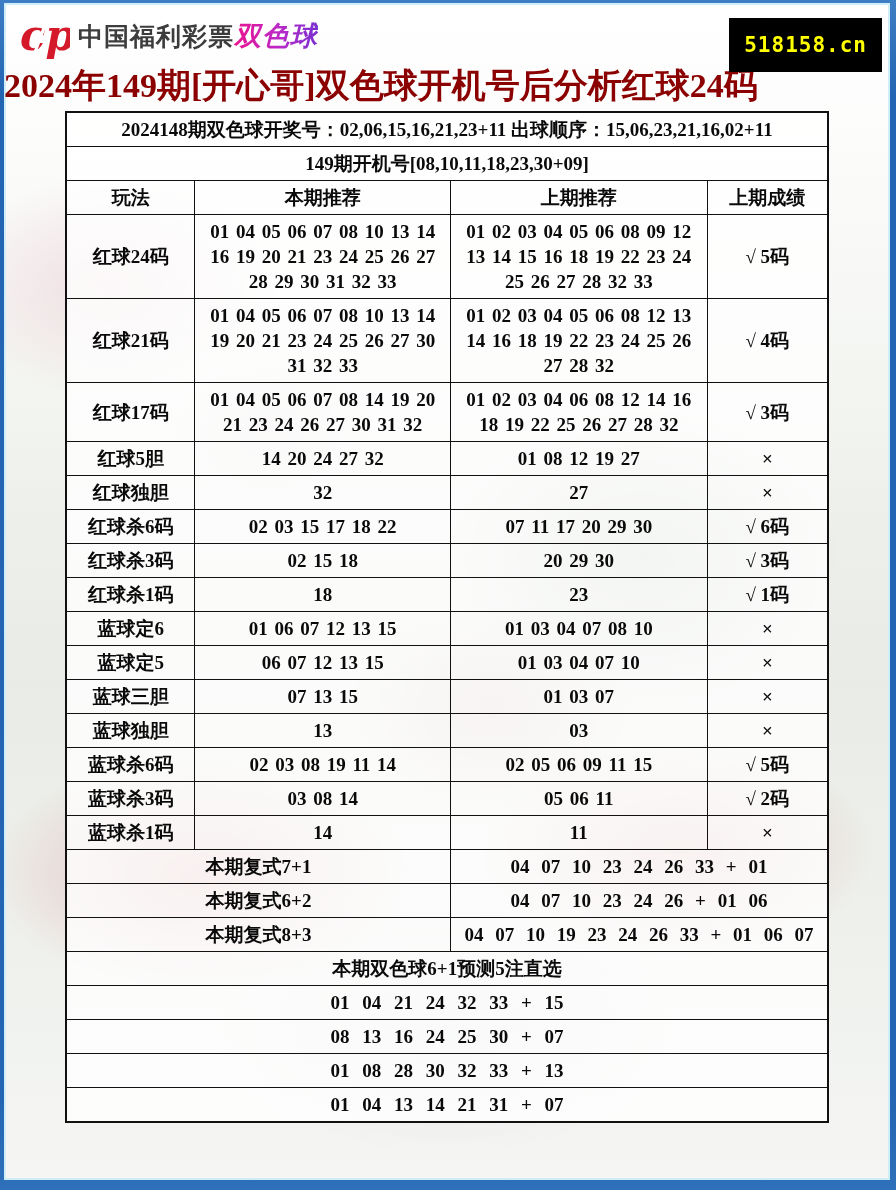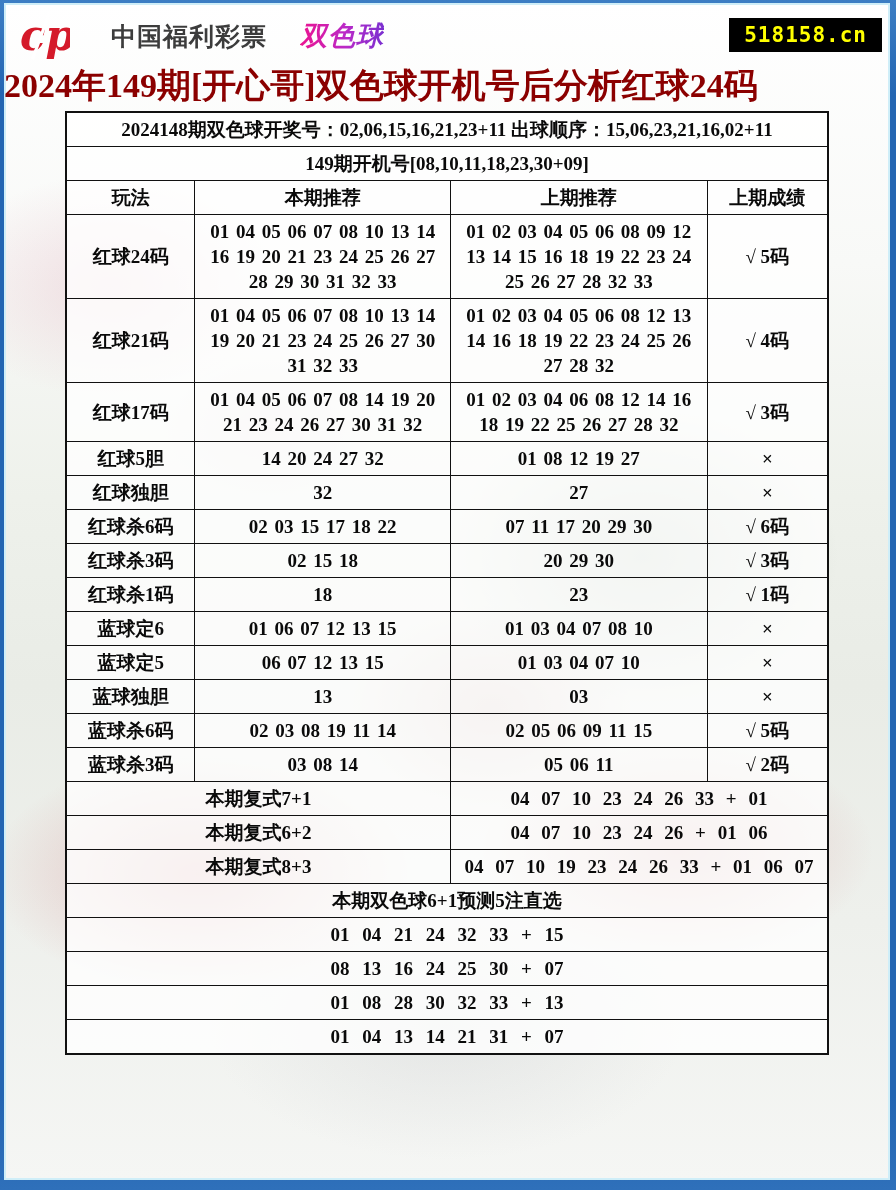--- a/index.html
+++ b/index.html
@@ -15,36 +15,36 @@
       radial-gradient(240px 160px at 12% 24%, rgba(224,172,186,0.35), transparent 70%),
       radial-gradient(150px 110px at 30% 36%, rgba(214,190,200,0.28), transparent 70%),
       radial-gradient(280px 210px at 72% 47%, rgba(148,168,148,0.40), transparent 70%),
       radial-gradient(200px 150px at 55% 60%, rgba(160,70,70,0.20), transparent 70%),
       radial-gradient(300px 170px at 22% 74%, rgba(196,72,78,0.30), transparent 70%),
       radial-gradient(280px 160px at 76% 72%, rgba(196,72,78,0.26), transparent 70%),
       radial-gradient(340px 190px at 50% 87%, rgba(198,200,204,0.30), transparent 70%),
       linear-gradient(180deg,#ffffff 0%,#f8f9f7 22%,#eef1eb 42%,#e9ece6 58%,#eef0ec 78%,#f5f6f4 100%);
   }
   .header { position:relative; height:60px; }
-  .logo { position:absolute; left:16px; top:8px; display:flex; align-items:center;gap:33px; }
+  .logo { position:absolute; left:16px; top:8px; display:flex; align-items:center; }
   .logo-icon { width:50px; height:50px; margin-right:8px; }
   .logo-org {
     font-family:"Liberation Sans","DejaVu Sans",sans-serif;
     font-size:25px; font-weight:900; color:#3c3c3c; letter-spacing:1px;
   }
   .logo-product {
     font-family:"Liberation Sans","DejaVu Sans",sans-serif;
     font-size:27px; font-weight:900; font-style:italic; letter-spacing:1px;
     background:linear-gradient(90deg,#ec1390 0%,#b929c8 55%,#7a2fd0 100%);
     -webkit-background-clip:text; background-clip:text; color:transparent;
   }
   .badge {
     position:absolute; right:8px; top:15px; background:#000000; color:#ffff00;
     font-family:"DejaVu Sans Mono","Liberation Mono",monospace;
-    font-size:21px; font-weight:bold; padding:5px 15px; letter-spacing:1px;
+    font-size:21px; font-weight:bold; padding:15px 15px; letter-spacing:1px;
   }
   .title {
     color:#8b0000; font-weight:bold; font-size:34px; text-align:left;
     white-space:nowrap; letter-spacing:0px; margin-top:2px; height:44px; line-height:42px;
   }
   table.main {
     width:764px; margin:2px auto 0 auto; border-collapse:collapse;
     border:2px solid #111111;
   }
   table.main td, table.main th {
@@ -163,20 +163,26 @@
           <td>×</td>
         </tr>
 
         <tr class="h32">
           <td>蓝球定5</td>
           <td class="c-nums">06 07 12 13 15</td>
           <td class="c-nums">01 03 04 07 10</td>
           <td>×</td>
         </tr>
 
+        <tr class="h32">
+          <td>蓝球三胆</td>
+          <td class="c-nums">07 13 15</td>
+          <td class="c-nums">01 03 07</td>
+          <td>×</td>
+        </tr>
 
         <tr class="h32">
           <td>蓝球独胆</td>
           <td class="c-nums">13</td>
           <td class="c-nums">03</td>
           <td>×</td>
         </tr>
 
         <tr class="h32">
           <td>蓝球杀6码</td>
@@ -185,20 +191,26 @@
           <td>√ 5码</td>
         </tr>
 
         <tr class="h32">
           <td>蓝球杀3码</td>
           <td class="c-nums">03 08 14</td>
           <td class="c-nums">05 06 11</td>
           <td>√ 2码</td>
         </tr>
 
+        <tr class="h32">
+          <td>蓝球杀1码</td>
+          <td class="c-nums">14</td>
+          <td class="c-nums">11</td>
+          <td>×</td>
+        </tr>
 
         <tr class="h32">
           <td colspan="2" class="comp-label">本期复式7+1</td>
           <td colspan="2" class="comp-value">04 07 10 23 24 26 33 + 01</td>
         </tr>
 
         <tr class="h32">
           <td colspan="2" class="comp-label">本期复式6+2</td>
           <td colspan="2" class="comp-value">04 07 10 23 24 26 + 01 06</td>
         </tr>

